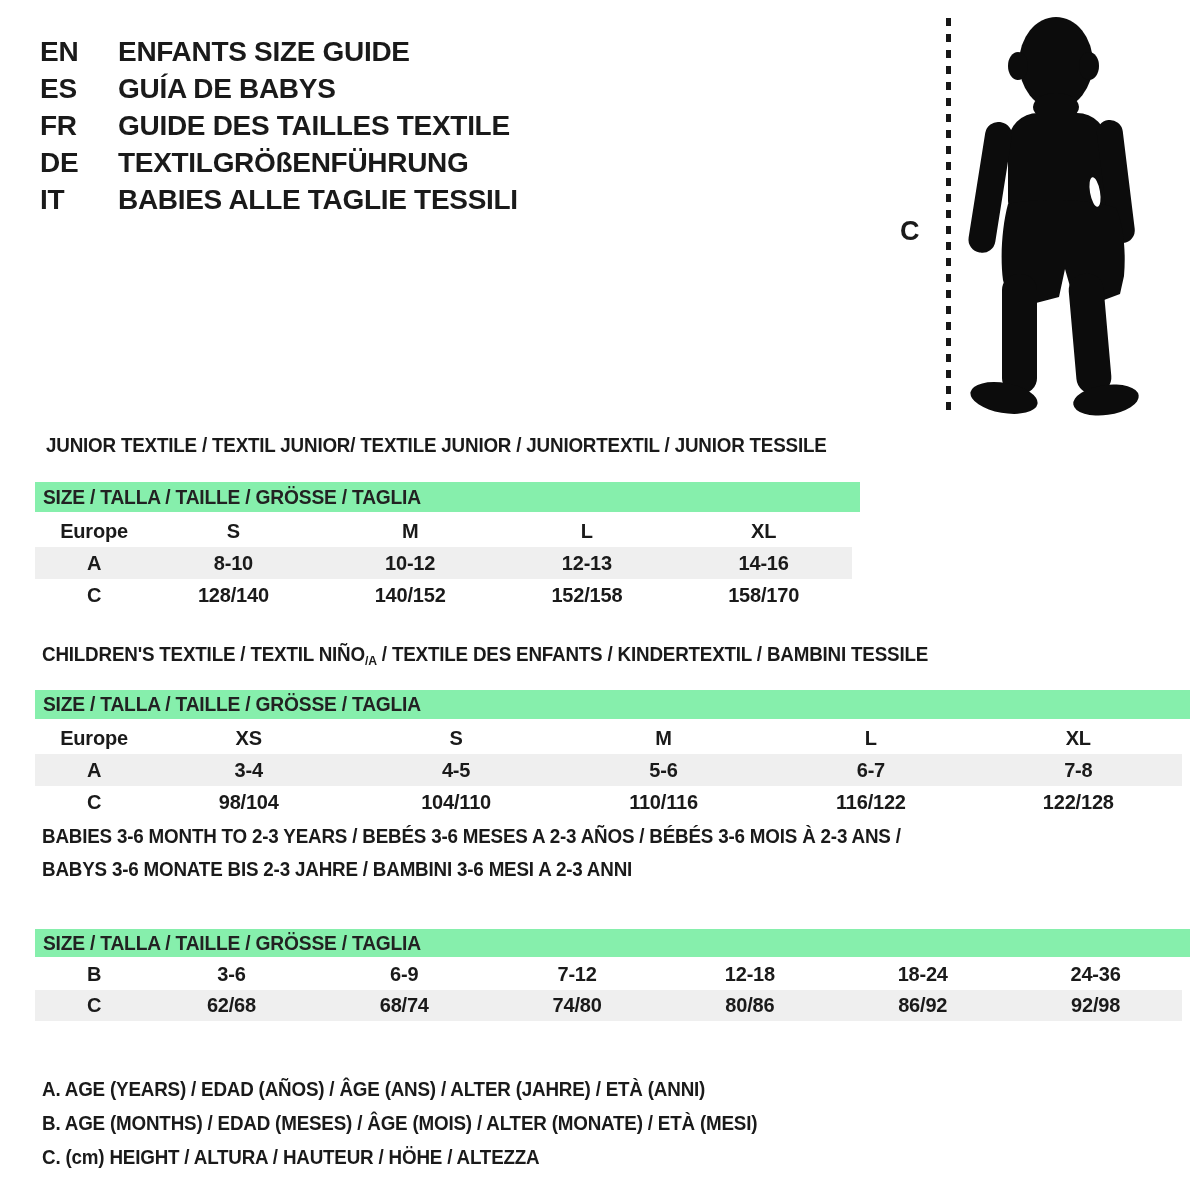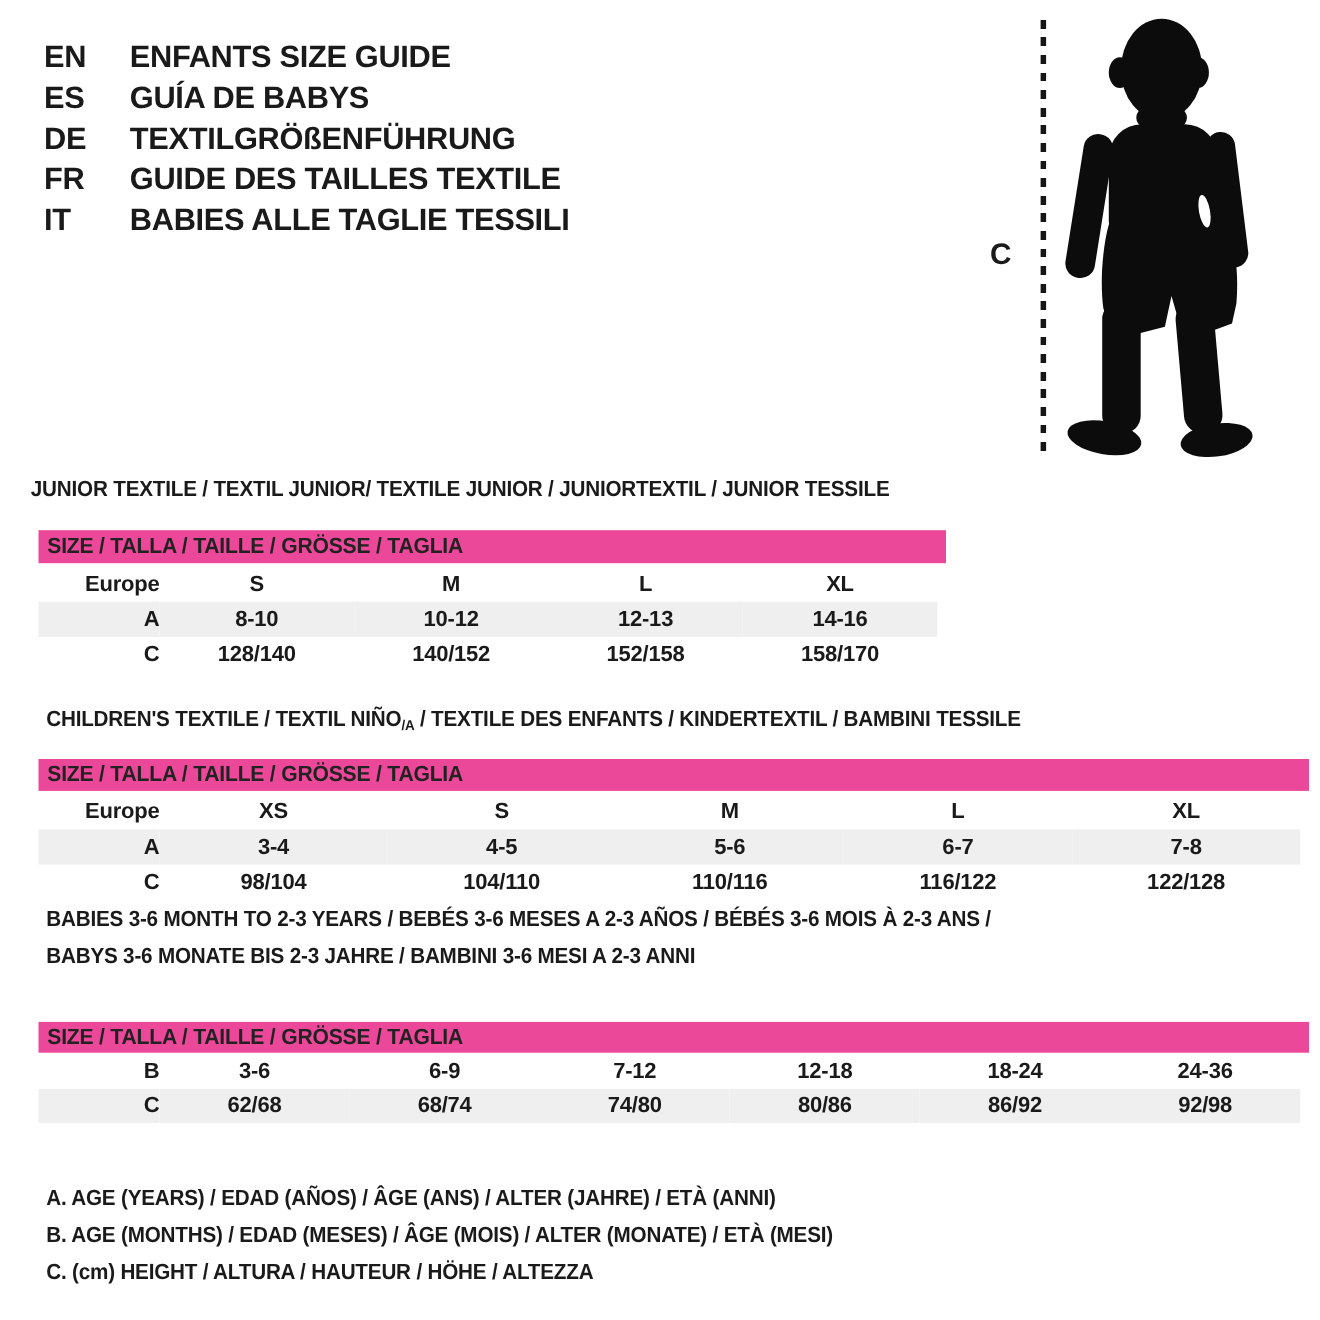--- a/index.html
+++ b/index.html
@@ -52,21 +52,21 @@
     line-height: 24px;
   }
   .sub-a {
     font-size: 13px;
     position: relative;
     top: 4px;
   }
 
   
   .band {
-    background: #ec4899;
+    background: #86efac;
     color: #222222;
     font-size: 20px;
     font-weight: 700;
     letter-spacing: -0.2px;
     padding-left: 8px;
     display: flex;
     align-items: center;
     white-space: nowrap;
   }
   .band > span { transform: scaleX(0.96); transform-origin: 0 50%; }
@@ -80,21 +80,21 @@
   }
   table.size-table td {
     font-size: 20px;
     font-weight: 700;
     letter-spacing: -0.2px;
     text-align: center;
     padding: 0;
     white-space: nowrap;
   }
   table.size-table td.rowlabel {
-    text-align: right;
+    text-align: center;
     padding-left: 8px;
   }
   tr.h32 { height: 32px; }
   tr.h31 { height: 31px; }
   tr.alt { background: #efefef; }
 
   
   .footnotes { left: 42px; top: 1072px; }
   .foot-line {
     font-size: 20px;
@@ -112,26 +112,26 @@
 <div class="abs lang-list">
   <div class="lang-row">
     <span class="lang-code">EN</span>
     <span>ENFANTS SIZE GUIDE</span>
   </div>
   <div class="lang-row">
     <span class="lang-code">ES</span>
     <span>GUÍA DE BABYS</span>
   </div>
   <div class="lang-row">
+    <span class="lang-code">FR</span>
+    <span>GUIDE DES TAILLES TEXTILE</span>
+  </div>
+  <div class="lang-row">
     <span class="lang-code">DE</span>
     <span>TEXTILGRÖßENFÜHRUNG</span>
-  </div>
-  <div class="lang-row">
-    <span class="lang-code">FR</span>
-    <span>GUIDE DES TAILLES TEXTILE</span>
   </div>
   <div class="lang-row">
     <span class="lang-code">IT</span>
     <span>BABIES ALLE TAGLIE TESSILI</span>
   </div>
 </div>
 
 <div class="abs dash-line"></div>
 <div class="abs measure-label">C</div>
 <svg class="abs baby-svg" viewBox="0 0 178 406" aria-hidden="true">
@@ -145,21 +145,21 @@
     <rect x="132" y="106" width="26" height="124" rx="13" transform="rotate(-7 145 112)"></rect>
     <path d="M44,190 C38,212 36,244 39,266 L44,284 L72,289 L95,283 L101,255 L109,283 L132,289 L156,280 L160,262 C162,238 160,212 152,194 C128,184 66,184 44,190 Z"></path>
     <rect x="38" y="260" width="35" height="120" rx="16"></rect>
     <rect x="104" y="260" width="35" height="120" rx="16" transform="rotate(-5 121 268)"></rect>
     <ellipse cx="40" cy="384" rx="34" ry="15" transform="rotate(10 40 384)"></ellipse>
     <ellipse cx="142" cy="386" rx="33" ry="15" transform="rotate(-8 142 386)"></ellipse>
   </g>
   <ellipse cx="131" cy="178" rx="5" ry="15" fill="#ffffff" transform="rotate(-10 131 178)"></ellipse>
 </svg>
 
-<div class="abs" style="left:28px; top:433px;text-align:right;">
+<div class="abs" style="left:46px; top:433px;text-align:right;">
   <div class="sec-title">JUNIOR TEXTILE / TEXTIL JUNIOR/ TEXTILE JUNIOR / JUNIORTEXTIL / JUNIOR TESSILE</div>
 </div>
 <div class="abs band" style="left:35px; top:482px; width:817px; height:30px;">
   <span>SIZE / TALLA / TAILLE / GRÖSSE / TAGLIA</span>
 </div>
 <table class="abs size-table" style="left:35px; top:515px; width:817px;">
   <colgroup>
       <col style="width:110px">
       <col>
       <col>

